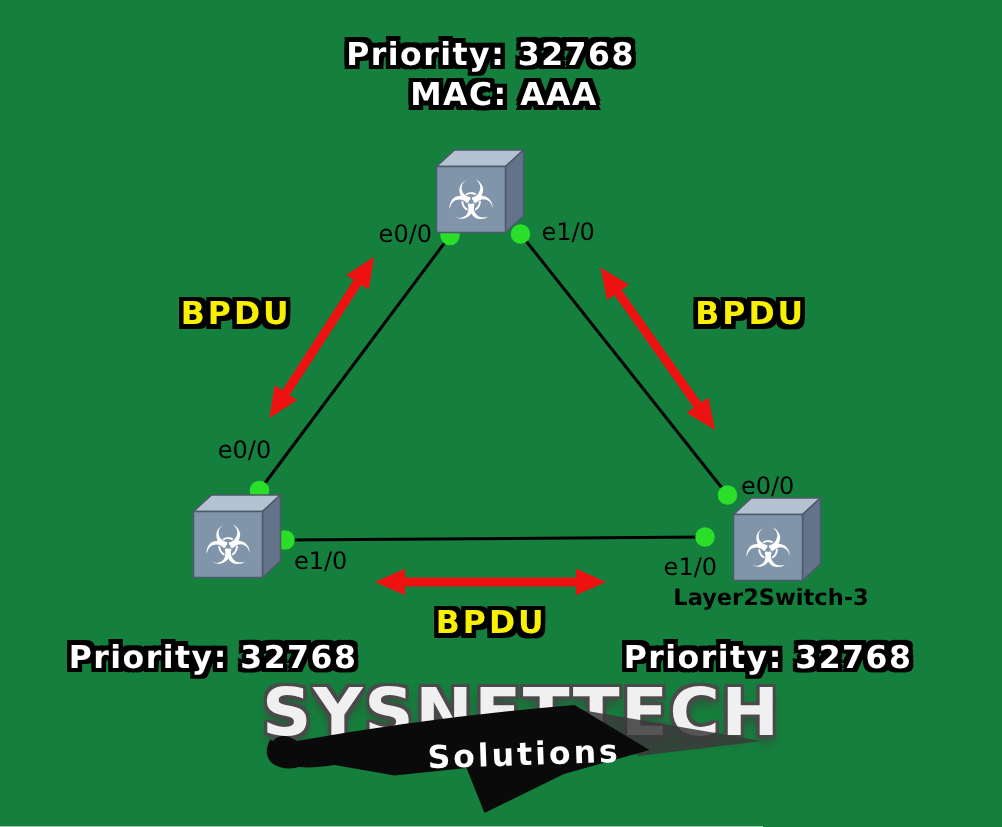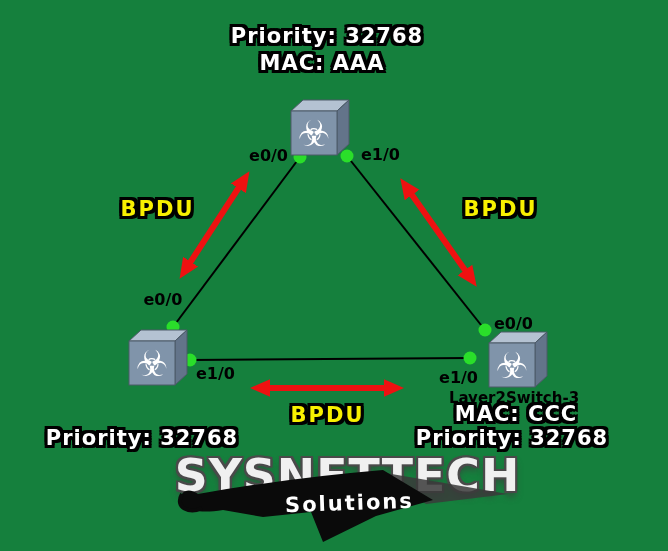--- a/index.html
+++ b/index.html
@@ -26,21 +26,21 @@
     text-shadow:
       -3px -3px 0 #000, 0 -3px 0 #000, 3px -3px 0 #000,
       -3px 0 0 #000, 3px 0 0 #000,
       -3px 3px 0 #000, 0 3px 0 #000, 3px 3px 0 #000,
       -2px -2px 0 #000, 2px -2px 0 #000, -2px 2px 0 #000, 2px 2px 0 #000;
   }
   .node-name{
     color:#000;font-weight:bold;font-size:15px;text-align:center;white-space:nowrap;
   }
   .port-label{
-    color:#000;font-weight:bold;font-size:16px;white-space:nowrap;
+    color:#000;font-weight:normal;font-size:16px;white-space:nowrap;
   }
   .logo-title{
     color:#f0f0f0;font-weight:bold;font-size:44px;letter-spacing:1px;
     text-align:center;white-space:nowrap;transform:scaleX(1.04);
     text-shadow:
       -2px -2px 0 #4a4a4a, 0 -2px 0 #4a4a4a, 2px -2px 0 #4a4a4a,
       -2px 0 0 #4a4a4a, 2px 0 0 #4a4a4a,
       -2px 2px 0 #4a4a4a, 0 2px 0 #4a4a4a, 2px 2px 0 #4a4a4a,
       0 5px 7px rgba(60,60,60,.8);
   }
@@ -72,21 +72,21 @@
 
     <circle cx="300" cy="157" r="6.5" fill="#2ade2a"></circle>
     <circle cx="347" cy="156" r="6.5" fill="#2ade2a"></circle>
     <circle cx="173" cy="327" r="6.5" fill="#2ade2a"></circle>
     <circle cx="190" cy="360" r="6.5" fill="#2ade2a"></circle>
     <circle cx="485" cy="330" r="6.5" fill="#2ade2a"></circle>
     <circle cx="470" cy="358" r="6.5" fill="#2ade2a"></circle>
   </svg>
 
   <div class="abs outline-white" style="left:167px;top:24px;width:320px;">Priority: 32768</div>
-  <div class="abs outline-white" style="left:162px;top:51px;width:320px;">MAC: AAA</div>
+  <div class="abs outline-white" style="left:176px;top:51px;width:320px;">MAC: AAA</div>
 
   <div class="abs" style="left:288px;top:98px;">
     <svg width="62" height="58" viewBox="0 0 62 58">
       <polygon points="3,13 15,2 61,2 49,13" fill="#b4c2d2" stroke="#4d5a68" stroke-width="1"></polygon>
       <polygon points="49,13 61,2 61,46 49,57" fill="#63748a" stroke="#4d5a68" stroke-width="1"></polygon>
       <rect x="3" y="13" width="46" height="44" fill="#8094aa" stroke="#4d5a68" stroke-width="1"></rect>
       <text x="26" y="48" font-size="36" fill="#ffffff" text-anchor="middle" font-family="DejaVu Sans, sans-serif">☣</text>
     </svg>
   </div>
 
@@ -111,21 +111,20 @@
       <polygon points="3,13 15,2 61,2 49,13" fill="#b4c2d2" stroke="#4d5a68" stroke-width="1"></polygon>
       <polygon points="49,13 61,2 61,46 49,57" fill="#63748a" stroke="#4d5a68" stroke-width="1"></polygon>
       <rect x="3" y="13" width="46" height="44" fill="#8094aa" stroke="#4d5a68" stroke-width="1"></rect>
       <text x="26" y="48" font-size="36" fill="#ffffff" text-anchor="middle" font-family="DejaVu Sans, sans-serif">☣</text>
     </svg>
   </div>
 
   <div class="abs port-label" style="left:494px;top:314px;">e0/0</div>
   <div class="abs port-label" style="left:432px;top:368px;width:46px;text-align:right;">e1/0</div>
   <div class="abs node-name" style="left:414px;top:389px;width:200px;">Layer2Switch-3</div>
-  <div class="abs outline-white" style="left:416px;top:402px;width:200px;">MAC: CCC</div>
   <div class="abs outline-white" style="left:400px;top:426px;width:224px;">Priority: 32768</div>
 
   <div class="abs bpdu" style="left:105px;top:197px;width:105px;">BPDU</div>
   <div class="abs bpdu" style="left:448px;top:197px;width:105px;">BPDU</div>
   <div class="abs bpdu" style="left:275px;top:403px;width:105px;">BPDU</div>
 
   <div class="abs logo-title" style="left:150px;top:450px;width:395px;">SYSNETTECH</div>
   <svg class="abs" style="left:168px;top:460px;" width="352" height="88" viewBox="0 0 352 88">
     <polygon points="212,12 340,34 258,44" fill="#3a3a3a" opacity="0.85"></polygon>
     <path d="M30,34 Q120,18 215,10 L265,40 L208,56 L155,82 L143,52 L95,57 L55,50

